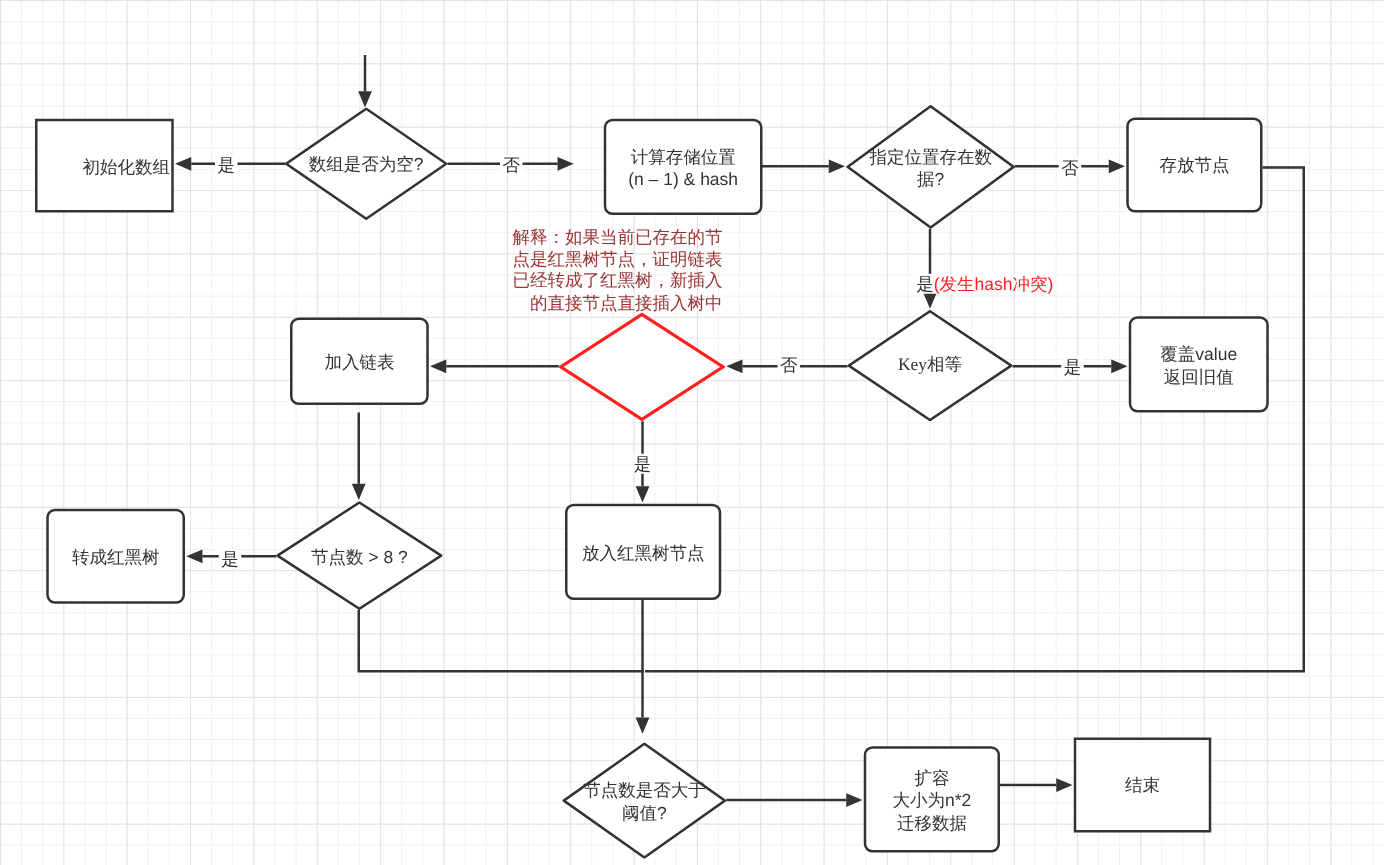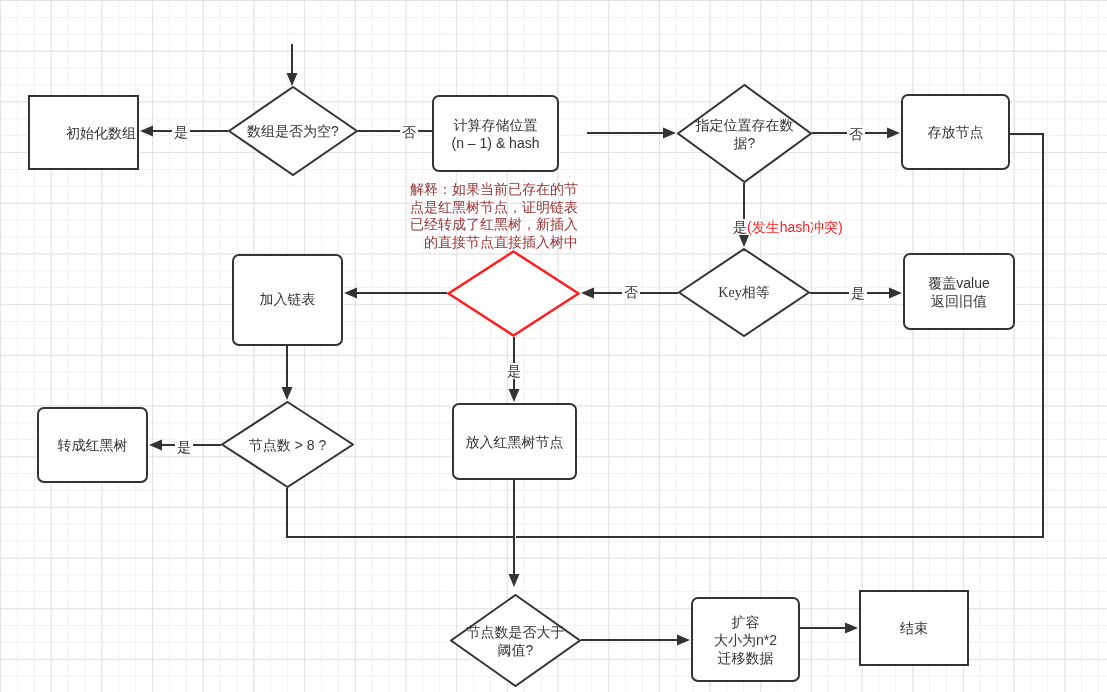--- a/index.html
+++ b/index.html
@@ -145,32 +145,32 @@
     </g>
     <g>
       <line x1="800" y1="628" x2="845" y2="628"></line>
         <polygon points="858,628 845,622.5 845,633.5"></polygon>
     </g>
   </svg>
 
   <div class="node rect" style="left:28px;top:95px;width:111px;height:75px;padding-left:35px;">
     <span class="node-label">初始化数组</span>
   </div>
-  <div class="node rect rounded" style="left:432px;top:95px;width:127px;height:77px;">
+  <div class="node rect rounded" style="left:483px;top:95px;width:127px;height:77px;">
     <span class="node-label">计算存储位置
 (n – 1) &amp; hash</span>
   </div>
   <div class="node rect rounded" style="left:901px;top:94px;width:109px;height:76px;">
     <span class="node-label">存放节点</span>
   </div>
   <div class="node rect rounded" style="left:903px;top:253px;width:112px;height:77px;">
     <span class="node-label">覆盖value
 返回旧值</span>
   </div>
-  <div class="node rect rounded" style="left:232px;top:254px;width:111px;height:92px;font-family:Liberation Mono, monospace;">
+  <div class="node rect rounded" style="left:232px;top:254px;width:111px;height:70px;">
     <span class="node-label">加入链表</span>
   </div>
   <div class="node rect rounded" style="left:452px;top:403px;width:125px;height:77px;">
     <span class="node-label">放入红黑树节点</span>
   </div>
   <div class="node rect rounded" style="left:37px;top:407px;width:111px;height:76px;justify-content:center;">
     <span class="node-label">转成红黑树</span>
   </div>
   <div class="node rect rounded" style="left:691px;top:597px;width:109px;height:85px;">
     <span class="node-label">扩容

